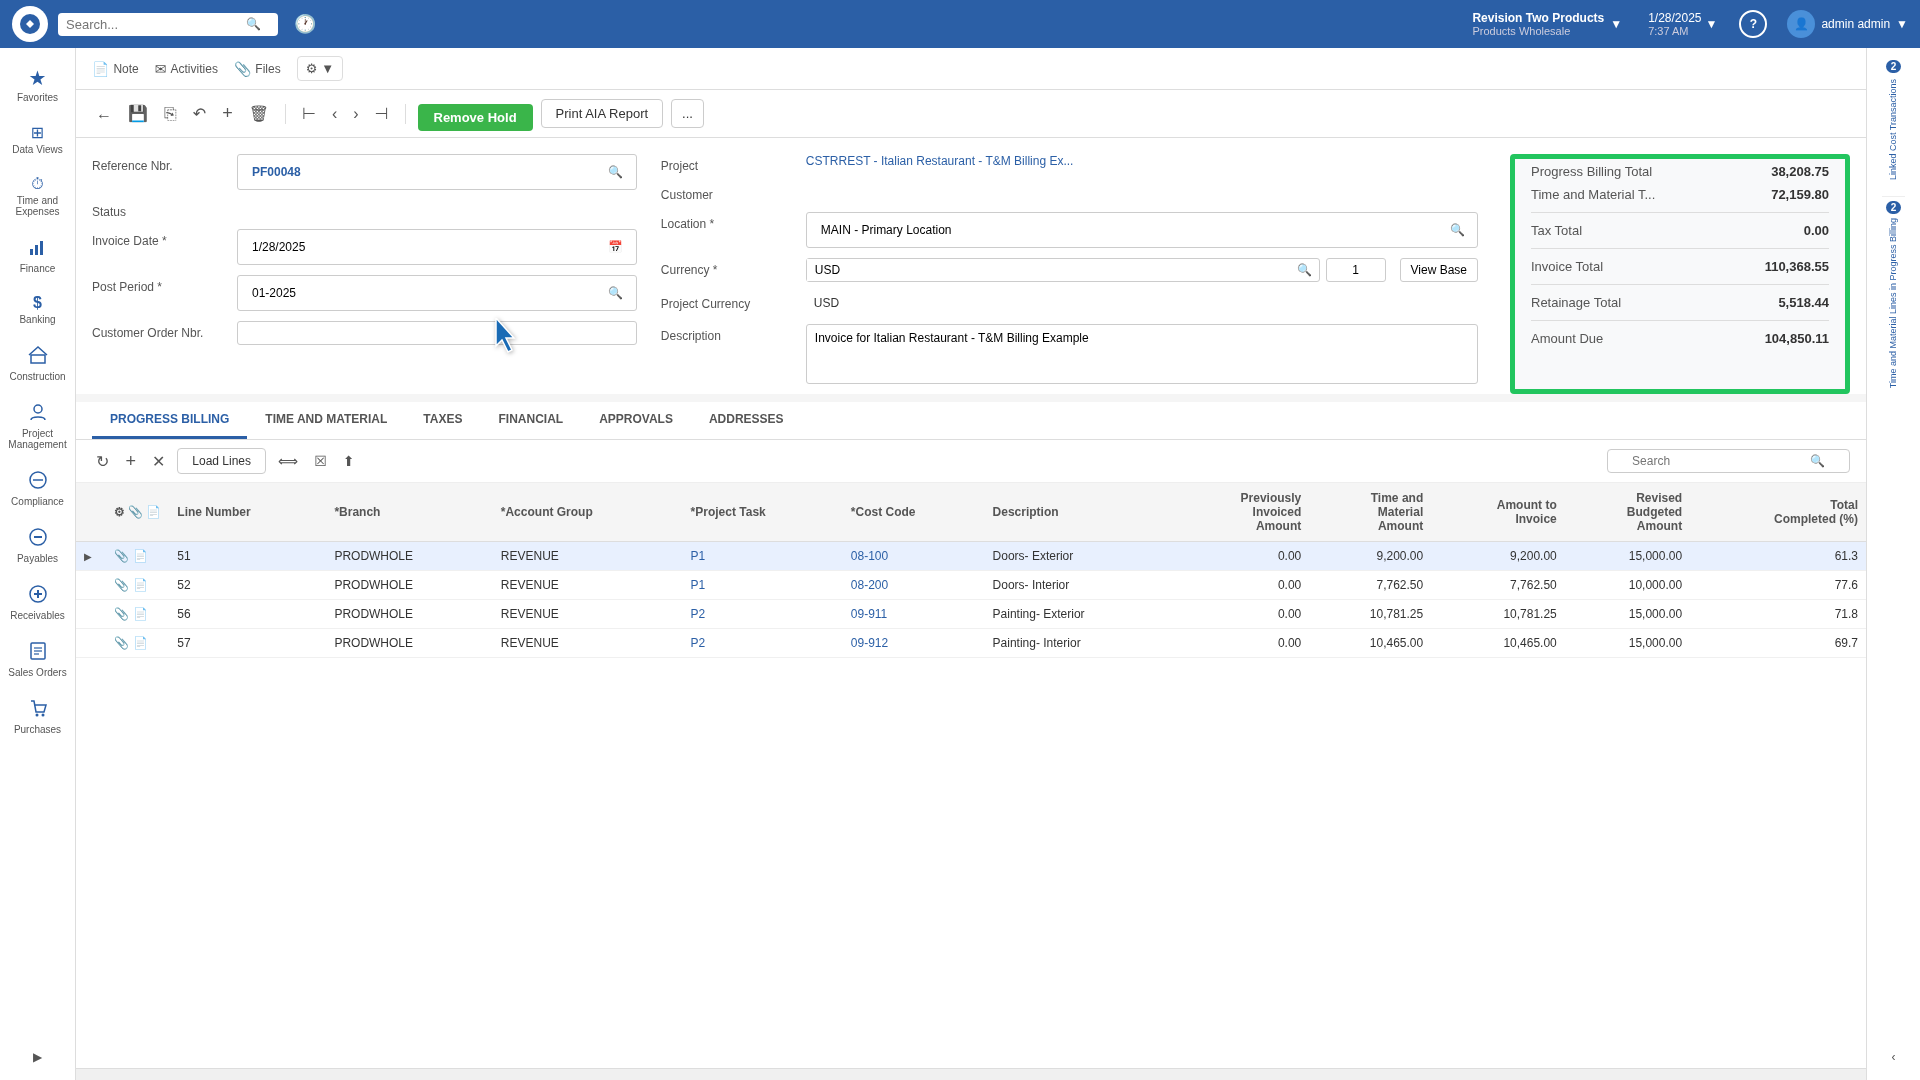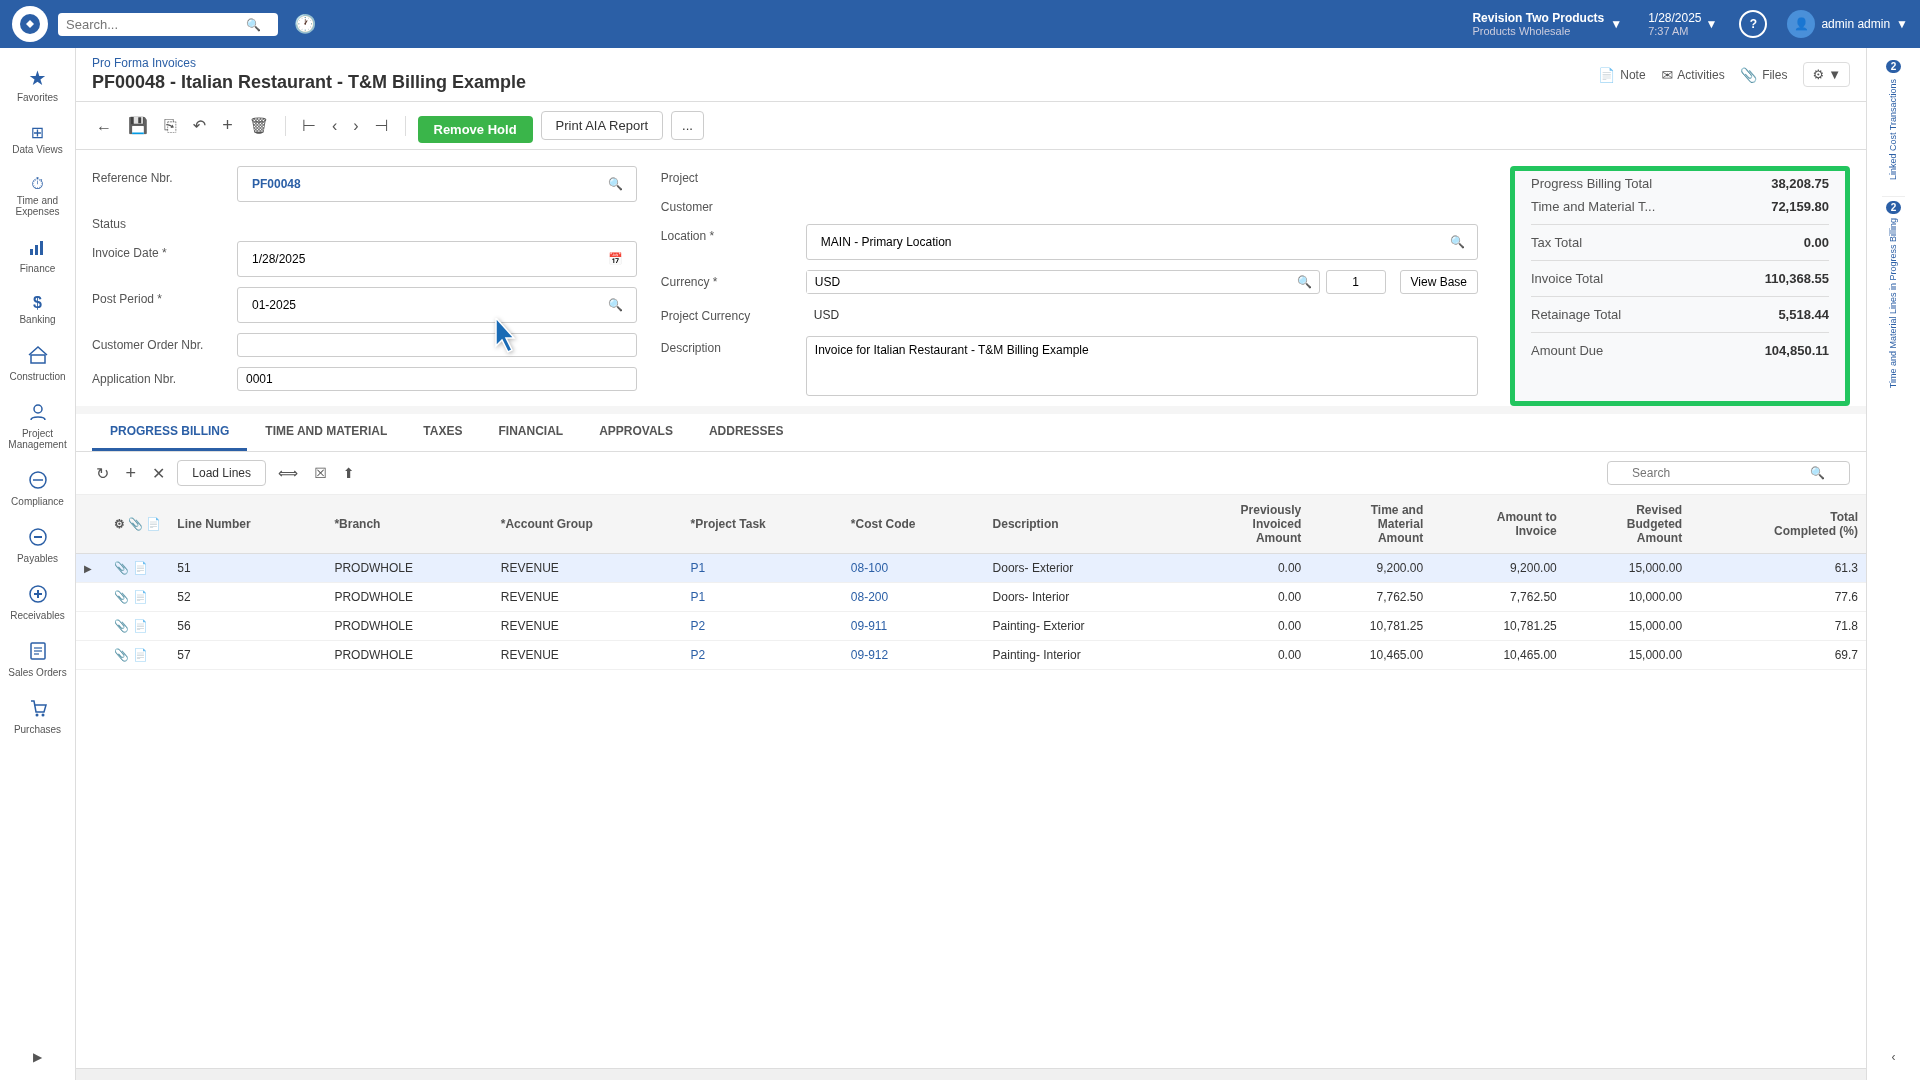--- a/index.html
+++ b/index.html
@@ -15,21 +15,21 @@
       gap: 10px;
     }
     .top-bar-logo {
       width: 36px; height: 36px;
       background: white;
       border-radius: 50%;
       display: flex; align-items: center; justify-content: center;
       color: #2b5fa6; font-weight: bold; font-size: 16px;
     }
     .search-bar {
-      display: flex; align-items: flex-end;
+      display: flex; align-items: flex-start;
       background: white; border-radius: 4px;
       padding: 4px 8px; width: 220px;
     }
     .search-bar input {
       border: none; outline: none; font-size: 13px; width: 180px;
     }
     .search-icon-btn { color: #555; cursor: pointer; }
     .top-bar-icon { color: white; font-size: 18px; cursor: pointer; margin: 0 6px; }
     .top-bar-spacer { flex: 1; }
     .company-selector {
@@ -447,24 +447,20 @@
           </svg>
       </span>
       <span>Purchases</span>
     </div>
     <div style="margin-top:auto; padding:8px 0; cursor:pointer; color:#555;">▶</div>
   </div>
 
   <div class="content-area">
 
     <div class="page-header">
-      <div class="page-header-left">
-        <div class="breadcrumb">Pro Forma Invoices</div>
-        <div class="page-title">PF00048 - Italian Restaurant - T&amp;M Billing Example</div>
-      </div>
       <div class="page-header-right">
         <div class="header-action">
           <span style="font-size:14px;">📄</span>
           <span>Note</span>
         </div>
         <div class="header-action">
           <span style="font-size:14px;">✉</span>
           <span>Activities</span>
         </div>
         <div class="header-action">
@@ -528,31 +524,28 @@
               <span class="form-input-icon">🔍</span>
             </div>
           </div>
         </div>
         <div class="form-row">
           <div class="form-label">Customer Order Nbr.</div>
           <div class="form-field">
             <input class="form-input" type="text" style="">
           </div>
         </div>
-        <div class="form-row">
-          <div class="form-label">Application Nbr.</div>
+      </div>
+
+      <div class="form-col" style="flex:1.5; min-width:480px;">
+        <div class="form-row">
+          <div class="form-label">Project</div>
           <div class="form-field">
-            <input class="form-input" type="text" value="0001" style="">
-          </div>
-        </div>
-      </div>
-
-      <div class="form-col" style="flex:1.5; min-width:480px;">
-        <div class="form-row">
-          <div class="form-label">Project</div>
+            <span style="color:#2b5fa6; cursor:pointer; font-size:12px;">CSTRREST - Italian Restaurant - T&amp;M Billing Ex...</span>
+          </div>
         </div>
         <div class="form-row">
           <div class="form-label">Customer</div>
         </div>
         <div class="form-row">
           <div class="form-label">Location *</div>
           <div class="form-field">
             <div class="form-input-with-icon" style="width:100%;">
               <input type="text" value="MAIN - Primary Location" style="">
               <span class="form-input-icon">🔍</span>

